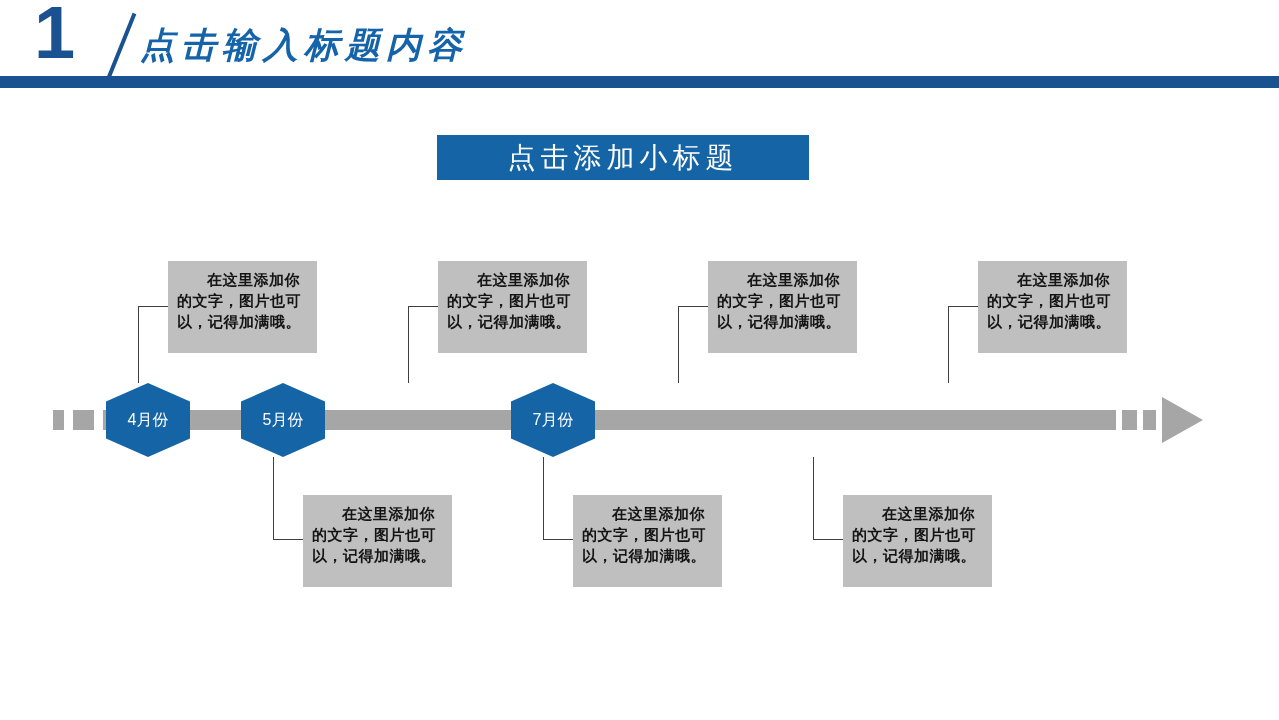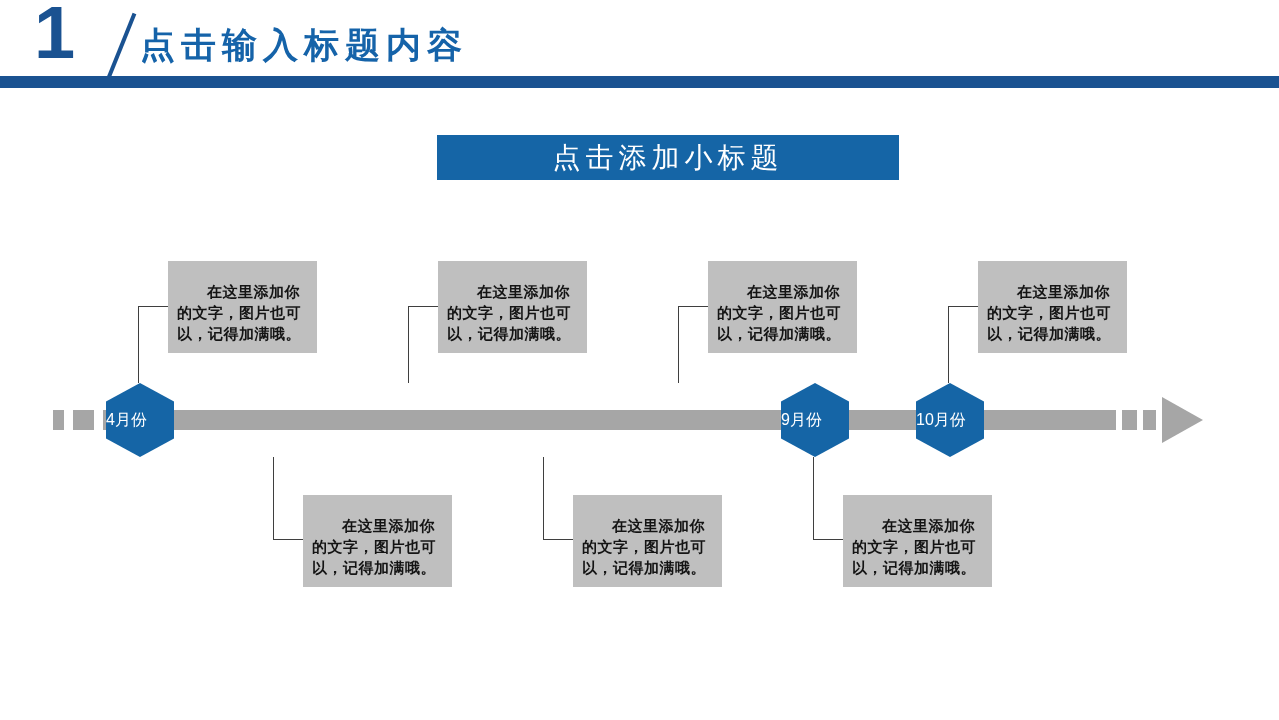--- a/index.html
+++ b/index.html
@@ -14,26 +14,26 @@
   html,body{background:#fff;}
   body{font-family:"Liberation Sans","DejaVu Sans",sans-serif;}
   .slide{position:relative;width:1279px;height:720px;background:#ffffff;overflow:hidden;}
 
   
   .sec-num{position:absolute;left:34px;top:-4px;font-size:74px;font-weight:bold;
            color:var(--header-blue);line-height:1;}
   .slash{position:absolute;left:119px;top:11px;width:4px;height:72px;
          background:var(--header-blue);transform:rotate(22deg);}
   .page-title{position:absolute;left:140px;top:22px;font-size:35px;font-weight:bold;
-              color:var(--title-blue);letter-spacing:6px;white-space:nowrap;}
+              color:var(--title-blue);letter-spacing:6px;white-space:nowrap;font-style:italic;}
   .divider{position:absolute;left:0;top:76px;width:1279px;height:12px;
            background:var(--header-blue);}
 
   
-  .banner{position:absolute;left:437px;top:135px;width:462px;height:45px;
+  .banner{position:absolute;left:437px;top:135px;width:372px;height:45px;
           background:var(--accent-blue);display:flex;align-items:center;justify-content:center;}
   .banner span{color:#ffffff;font-size:28px;letter-spacing:5px;white-space:nowrap;}
 
   
   .tl-bar{position:absolute;left:103px;top:410px;width:1013px;height:20px;
           background:var(--timeline-gray);}
   .tl-dash{position:absolute;top:410px;height:20px;background:var(--timeline-gray);}
   .dash-l1{left:53px;width:11px;}
   .dash-l2{left:73px;width:21px;}
   .dash-r1{left:1122px;width:15px;}
@@ -43,28 +43,28 @@
             border-left:41px solid var(--timeline-gray);}
 
   
   .conn{position:absolute;width:30px;}
   .conn.top{top:306px;height:77px;border-left:1px solid var(--connector);
             border-top:1px solid var(--connector);}
   .conn.bottom{top:457px;height:83px;border-left:1px solid var(--connector);
                border-bottom:1px solid var(--connector);}
 
   
-  .hex{position:absolute;top:383px;width:68px;height:74px;background:var(--accent-blue);
+  .hex{position:absolute;top:383px;width:84px;height:74px;background:var(--accent-blue);
        clip-path:polygon(50% 0%,100% 25%,100% 75%,50% 100%,0% 75%,0% 25%);
-       display:flex;align-items:center;}
+       display:flex;align-items:center;justify-content:center;}
   .hex span{color:#ffffff;font-size:16px;white-space:nowrap;}
 
   
   .note{position:absolute;width:149px;height:92px;background:var(--note-gray);
-        padding:20px 9px 0 9px;}
+        padding:8px 9px 0 9px;}
   .note p{font-size:15px;font-weight:bold;color:#141414;line-height:21px;
           text-indent:2em;letter-spacing:0.5px;word-break:break-all;}
 </style>
 </head>
 <body>
 
 <div class="slide">
 
   <div class="sec-num">1</div>
   <div class="slash"></div>
@@ -86,25 +86,25 @@
   <div class="conn bottom" style="left:273px"></div>
   <div class="conn top" style="left:408px"></div>
   <div class="conn bottom" style="left:543px"></div>
   <div class="conn top" style="left:678px"></div>
   <div class="conn bottom" style="left:813px"></div>
   <div class="conn top" style="left:948px"></div>
 
   <div class="hex" style="left:106px">
     <span>4月份</span>
     </div>
-  <div class="hex" style="left:781px">
-    <span>9月份</span>
+  <div class="hex" style="left:241px">
+    <span>5月份</span>
     </div>
-  <div class="hex" style="left:916px">
-    <span>10月份</span>
+  <div class="hex" style="left:511px">
+    <span>7月份</span>
     </div>
 
   <div class="note" style="left:168px;top:261px">
     <p>在这里添加你的文字，图片也可以，记得加满哦。</p>
     </div>
   <div class="note" style="left:438px;top:261px">
     <p>在这里添加你的文字，图片也可以，记得加满哦。</p>
     </div>
   <div class="note" style="left:708px;top:261px">
     <p>在这里添加你的文字，图片也可以，记得加满哦。</p>

